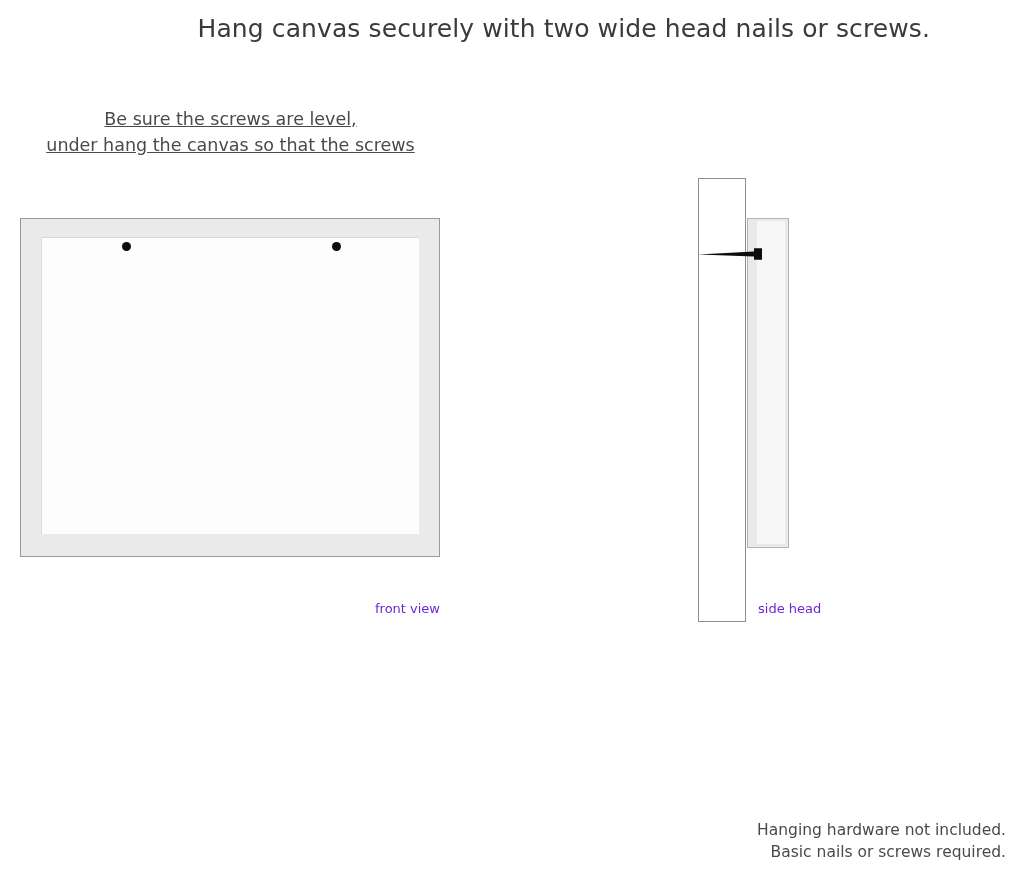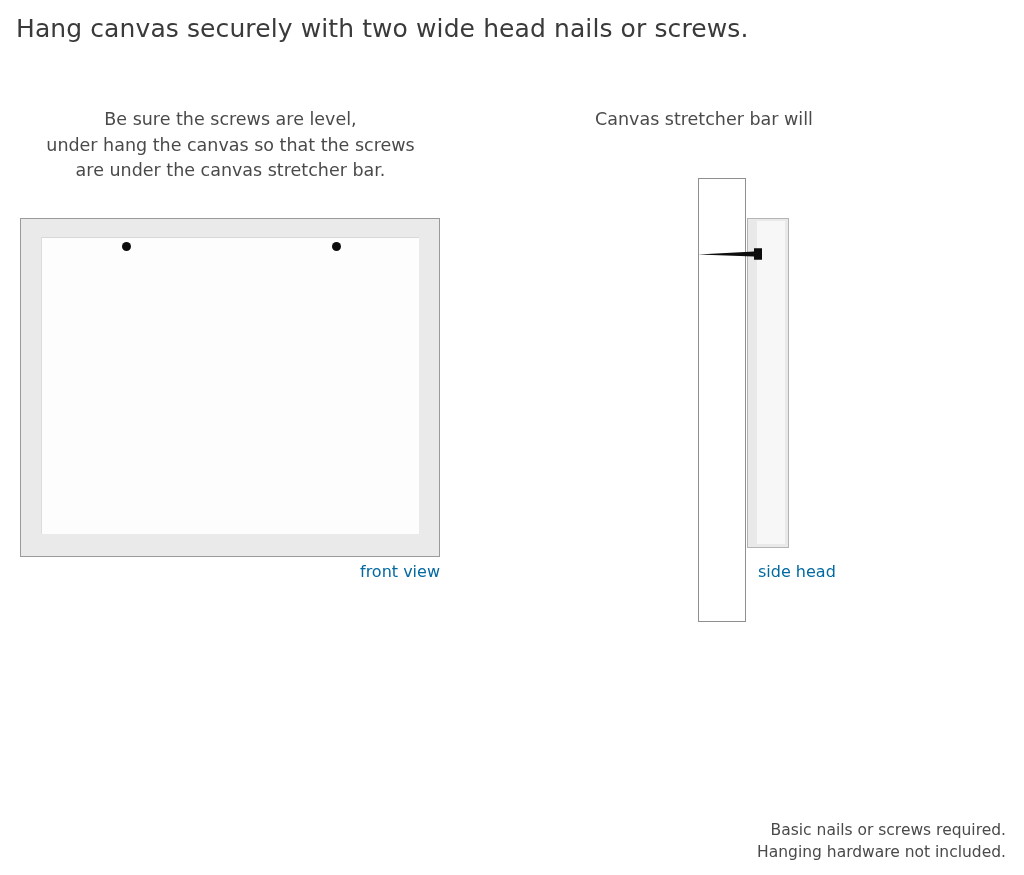--- a/index.html
+++ b/index.html
@@ -16,36 +16,37 @@
     color: #3d3d3d;
     overflow: hidden;
   }
 
   
   .title {
     position: absolute;
     left: 0;
     top: 14px;
     width: 930px;
-    text-align: left;
+    text-align: right;
     font-size: 25px;
     font-weight: 400;
     letter-spacing: 0.1px;
     color: #3a3a3a;
     white-space: nowrap;
     padding-left: 16px;
   }
 
   
   .caption {
     position: absolute;
     text-align: center;
     font-size: 17.5px;
     line-height: 25.5px;
     color: #4a4a4a;
+    text-decoration: underline;
   }
   .caption-left {
     left: 18px;
     top: 107px;
     width: 425px;
   }
   .caption-right {
     left: 560px;
     top: 107px;
     width: 288px;
@@ -81,23 +82,24 @@
     width: 9px;
     height: 9px;
     border-radius: 50%;
     background: #0d0d0d;
   }
   .screw-dot-left  { left: 101px; top: 23px; }
   .screw-dot-right { left: 311px; top: 23px; }
 
   .view-label {
     position: absolute;
-    font-size: 16px;
-    color: #0369a1;
+    font-size: 13px;
+    color: #6d28d9;
     white-space: nowrap;
+    margin-top: 39px;
   }
   .label-front {
     left: 240px;
     top: 562px;
     width: 200px;
     text-align: right;
   }
   .label-side {
     left: 758px;
     top: 562px;
@@ -162,25 +164,23 @@
   .footer-note .cline { display: block; white-space: nowrap; }
 </style>
 </head>
 <body>
 
 <div class="title">Hang canvas securely with two wide head nails or screws.</div>
 
 <div class="caption caption-left">
   <span class="cline">Be sure the screws are level,</span>
   <span class="cline">under hang the canvas so that the screws</span>
-  <span class="cline">are under the canvas stretcher bar.</span>
 </div>
 
 <div class="caption caption-right">
-  <span class="cline">Canvas stretcher bar will</span>
 </div>
 
 <div class="front-view">
   <div class="front-frame">
     <div class="front-inner-panel"></div>
     <div class="screw-dot screw-dot-left"></div>
     <div class="screw-dot screw-dot-right"></div>
   </div>
 </div>
 <div class="view-label label-front">front view</div>
@@ -192,15 +192,15 @@
   <div class="side-wall"></div>
   <div class="side-screw">
     <svg width="72" height="14" viewBox="0 0 72 14" xmlns="http://www.w3.org/2000/svg">
       <path d="M0,7.6 L56,4.6 L56,1.2 L64,1.2 L64,12.8 L56,12.8 L56,9.4 Z" fill="#0d0d0d"></path>
     </svg>
   </div>
 </div>
 <div class="view-label label-side">side head</div>
 
 <div class="footer-note">
+  <span class="cline">Hanging hardware not included.</span>
   <span class="cline">Basic nails or screws required.</span>
-  <span class="cline">Hanging hardware not included.</span>
 </div>
 
 </body></html>

